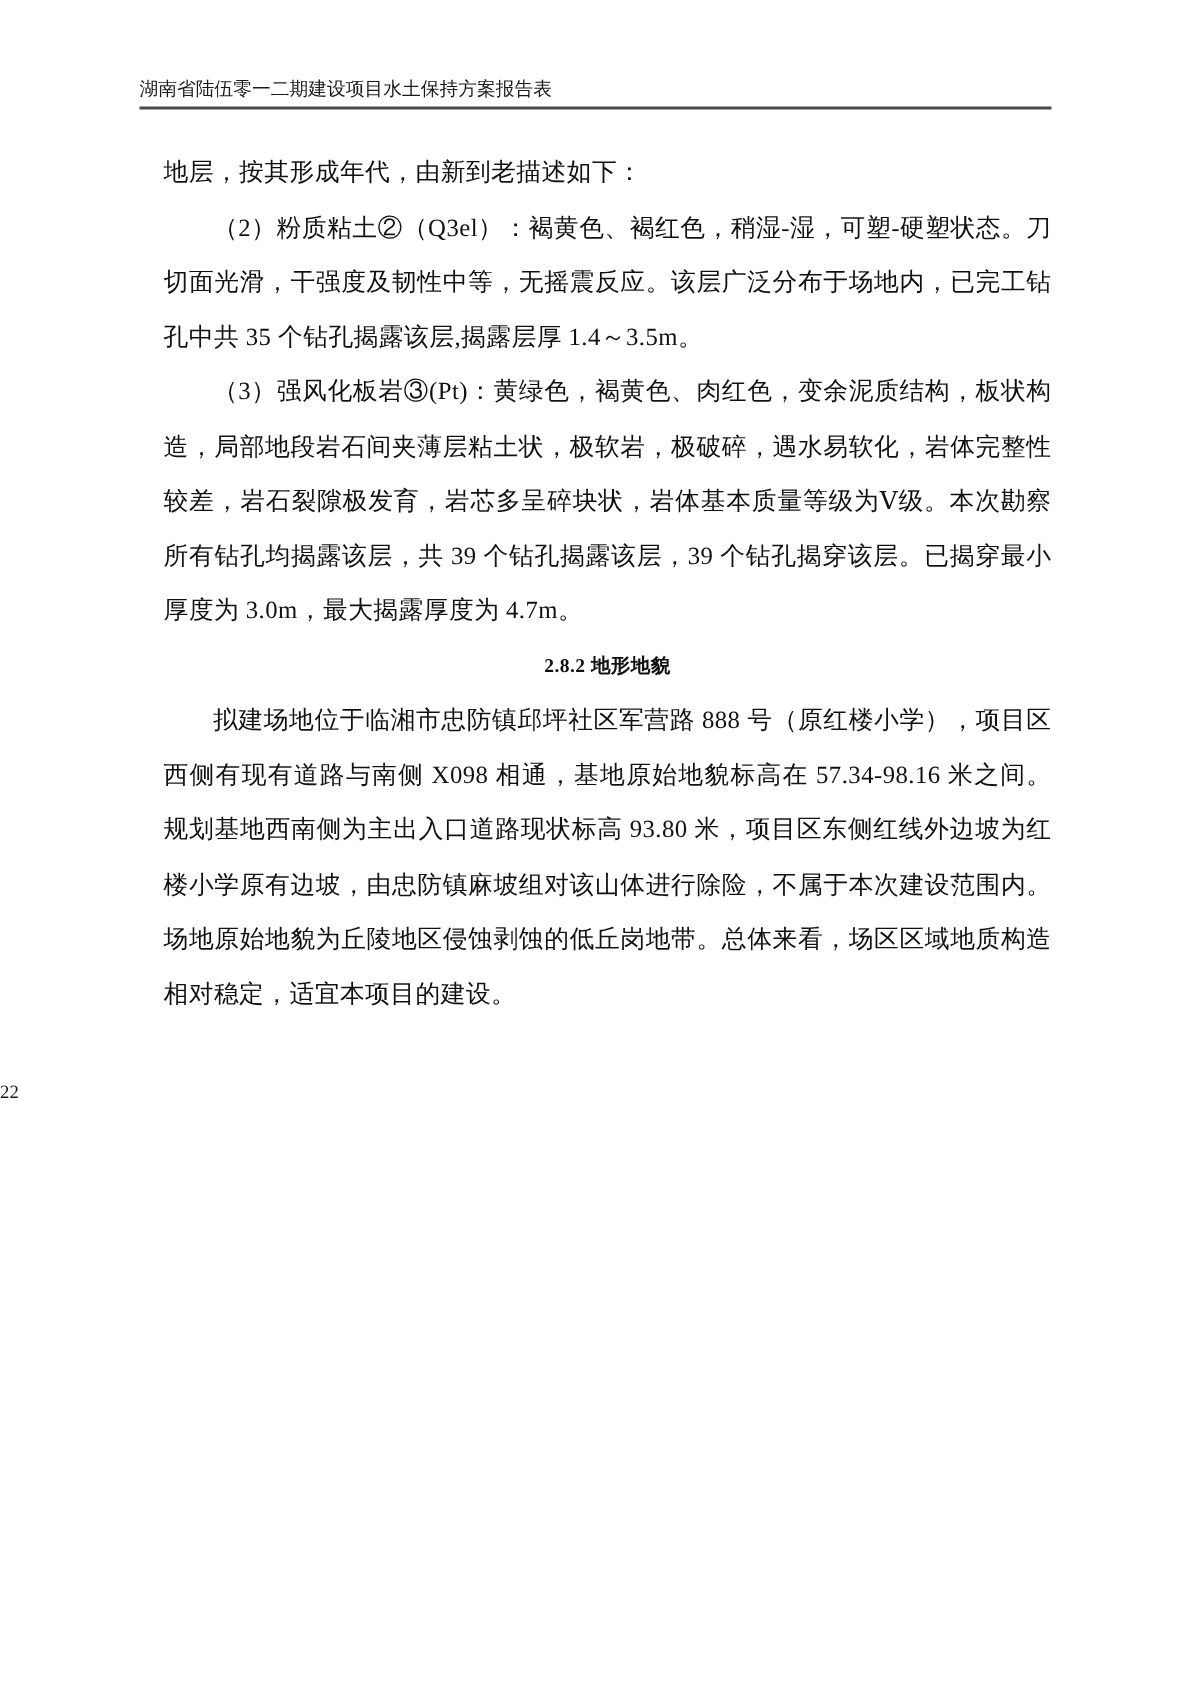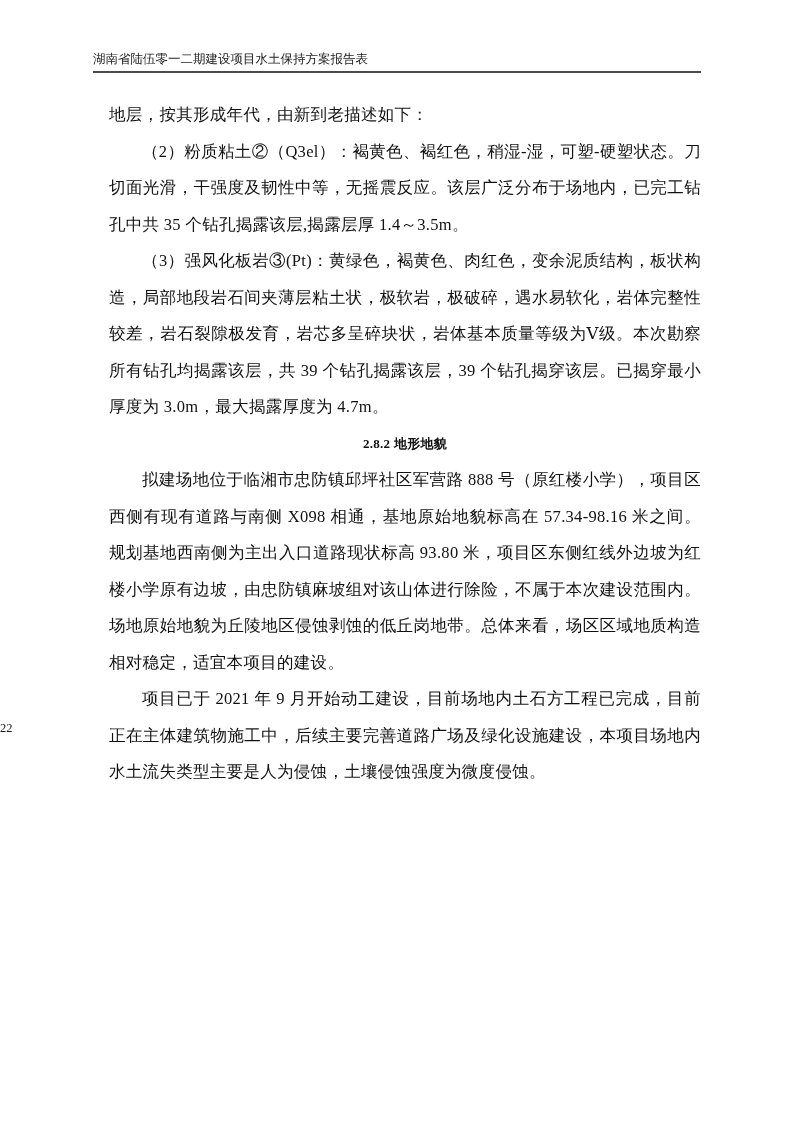--- a/index.html
+++ b/index.html
@@ -78,20 +78,19 @@
 
     <p class="indent">（2）粉质粘土②（Q3el）：褐黄色、褐红色，稍湿-湿，可塑-硬塑状态。刀切面光滑，干强度及韧性中等，无摇震反应。该层广泛分布于场地内，已完工钻孔中共 35 个钻孔揭露该层,揭露层厚 1.4～3.5m。</p>
 
     <p class="indent">（3）强风化板岩③(Pt)：黄绿色，褐黄色、肉红色，变余泥质结构，板状构造，局部地段岩石间夹薄层粘土状，极软岩，极破碎，遇水易软化，岩体完整性较差，岩石裂隙极发育，岩芯多呈碎块状，岩体基本质量等级为Ⅴ级。本次勘察所有钻孔均揭露该层，共 39 个钻孔揭露该层，39 个钻孔揭穿该层。已揭穿最小厚度为 3.0m，最大揭露厚度为 4.7m。</p>
 
 
     <p class="section-heading">2.8.2 地形地貌</p>
 
     <p class="indent">拟建场地位于临湘市忠防镇邱坪社区军营路 888 号（原红楼小学），项目区西侧有现有道路与南侧 X098 相通，基地原始地貌标高在 57.34-98.16 米之间。规划基地西南侧为主出入口道路现状标高 93.80 米，项目区东侧红线外边坡为红楼小学原有边坡，由忠防镇麻坡组对该山体进行除险，不属于本次建设范围内。场地原始地貌为丘陵地区侵蚀剥蚀的低丘岗地带。总体来看，场区区域地质构造相对稳定，适宜本项目的建设。</p>
 
-    <p class="indent">项目已于 2021 年 9 月开始动工建设，目前场地内土石方工程已完成，目前正在主体建筑物施工中，后续主要完善道路广场及绿化设施建设，本项目场地内水土流失类型主要是人为侵蚀，土壤侵蚀强度为微度侵蚀。</p>
   </div>
 
   <div class="page-footer">
     <span>22</span>
   </div>
 
 </div>
 
 </body></html>

